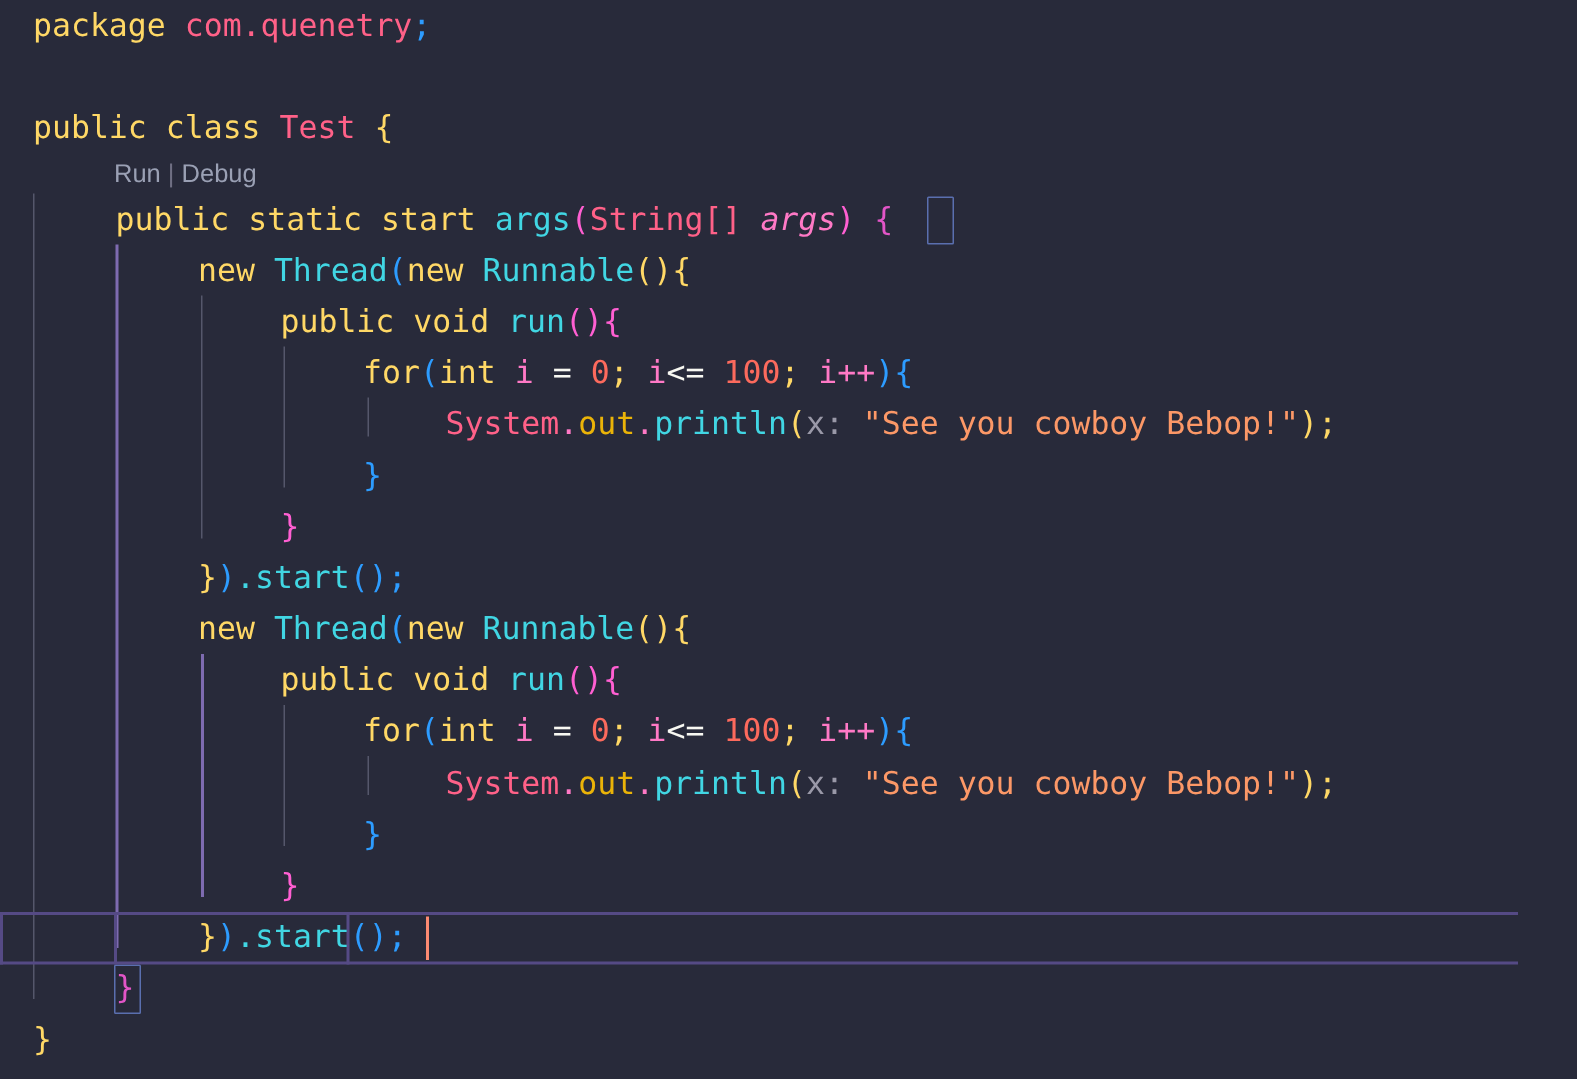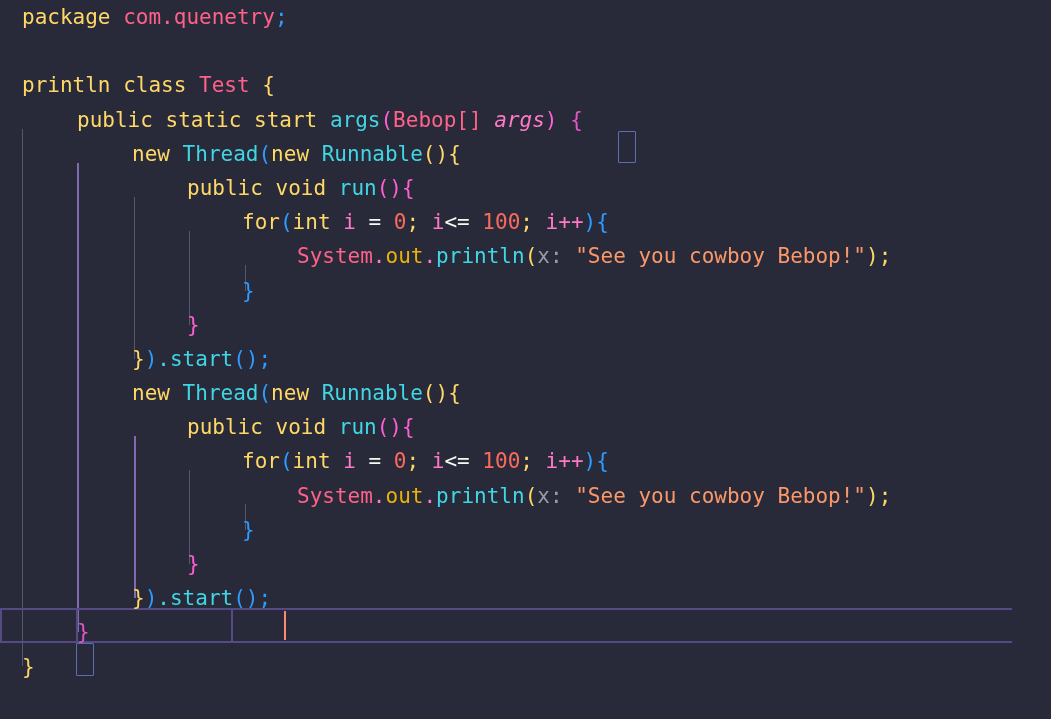--- a/index.html
+++ b/index.html
@@ -136,24 +136,25 @@
   <div class="cl-edge" style="left:231px; top:608px; height:35px;"></div>
 
   <div class="cursor" style="left:284px; top:611px; height:29px;"></div>
 
   <div class="code-area">
 
     <div class="line"><span class="line-inner"><span class="kw">package</span><span> </span><span class="type">com.quenetry</span><span class="semi-b">;</span></span></div>
 
     <div class="line"></div>
 
-    <div class="line"><span class="line-inner"><span class="kw">println class</span><span> </span><span class="type">Test</span><span class="b-yellow"> {</span></span></div>
+    <div class="line"><span class="line-inner"><span class="kw">public class</span><span> </span><span class="type">Test</span><span class="b-yellow"> {</span></span></div>
 
+    <div class="codelens"><span class="cl-link">Run</span><span class="cl-sep"> | </span><span class="cl-link">Debug</span></div>
 
-    <div class="line" style="padding-left:77px;"><span class="line-inner"><span class="kw">public static start</span><span> </span><span class="typec">args</span><span class="b-pink">(</span><span class="type">Bebop[]</span><span> </span><span class="var" style="font-style:italic;">args</span><span class="b-pink">)</span><span> </span><span class="b-magenta">{</span></span></div>
+    <div class="line" style="padding-left:77px;"><span class="line-inner"><span class="kw">public static start</span><span> </span><span class="typec">args</span><span class="b-pink">(</span><span class="type">String[]</span><span> </span><span class="var" style="font-style:italic;">args</span><span class="b-pink">)</span><span> </span><span class="b-magenta">{</span></span></div>
 
     <div class="line" style="padding-left:132px;"><span class="line-inner"><span class="kw">new</span><span> </span><span class="typec">Thread</span><span class="b-blue">(</span><span class="kw">new</span><span> </span><span class="typec">Runnable</span><span class="b-yellow">()</span><span class="b-yellow">{</span></span></div>
 
     <div class="line" style="padding-left:187px;"><span class="line-inner"><span class="kw">public void</span><span> </span><span class="typec">run</span><span class="b-pink">()</span><span class="b-pink">{</span></span></div>
 
     <div class="line" style="padding-left:242px;"><span class="line-inner"><span class="kw">for</span><span class="b-blue">(</span><span class="kw">int</span><span> </span><span class="var">i</span><span class="op"> = </span><span class="num">0</span><span class="semi-y">; </span><span class="var">i</span><span class="op">&lt;=</span><span> </span><span class="num">100</span><span class="semi-y">; </span><span class="var">i</span><span class="var">++</span><span class="b-blue">)</span><span class="b-blue">{</span></span></div>
 
     <div class="line" style="padding-left:297px;"><span class="line-inner"><span class="type">System</span><span class="dot">.</span><span class="memb">out</span><span class="dot">.</span><span class="typec">println</span><span class="b-yellow">(</span><span class="hint">x: </span><span class="str">"See you cowboy Bebop!"</span><span class="b-yellow">)</span><span class="semi-y">;</span></span></div>
 
     <div class="line" style="padding-left:242px;"><span class="line-inner"><span class="b-blue">}</span></span></div>

